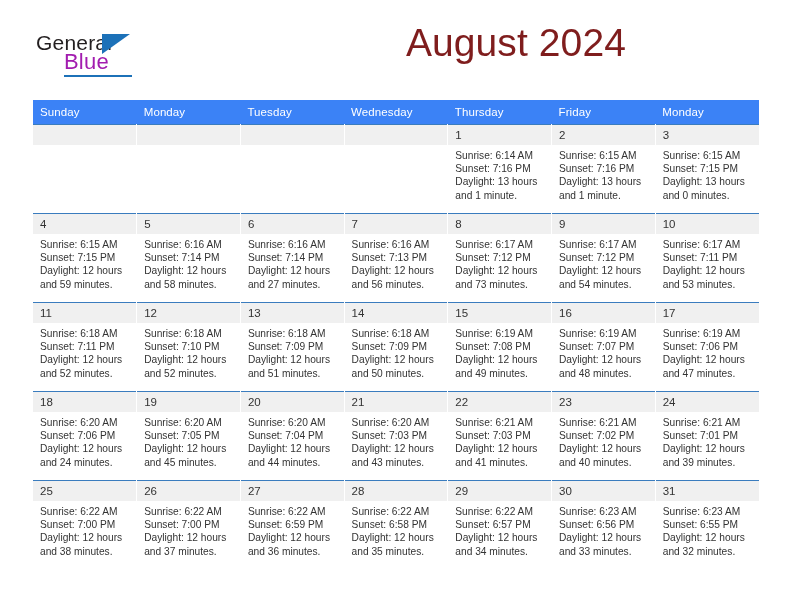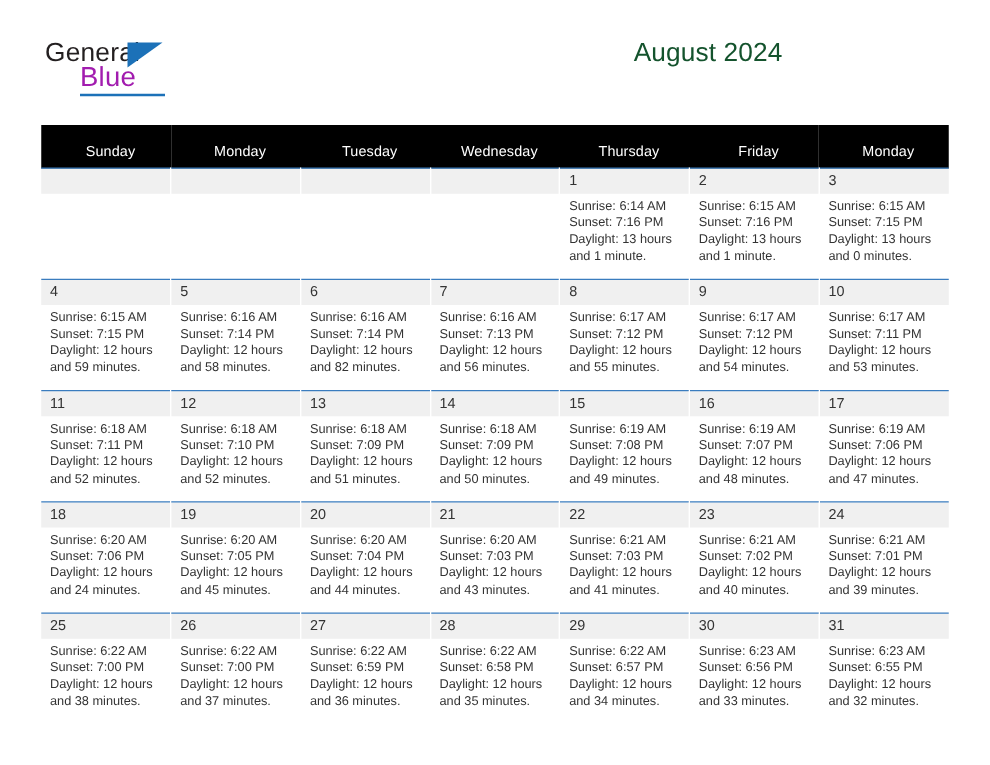--- a/index.html
+++ b/index.html
@@ -54,46 +54,46 @@
     width: 68px; height: 2px;
     background: #1c71b8;
   }
 
   .title-block {
     position: absolute;
     right: 3px; top: 26px;
     text-align: right;
   }
   .cal-title {
-    font-size: 21px;
+    font-size: 39px;
     font-weight: normal;
-    color: #14532d;
+    color: #7f1d1d;
     line-height: 34px;
     letter-spacing: .1px;
   }
   .cal-subtitle {
     font-size: 14.5px;
     color: #1a1a1a;
     line-height: 20px;
     margin-top: 5px;
   }
 
   
   .calendar {
     width: 726px;
     border-collapse: collapse;
     table-layout: fixed;
   }
   .calendar th {
-    background: #000000;
+    background: #3b82f6;
     color: #ffffff;
     font-size: 11.5px;
     font-weight: normal;
-    text-align: center;
-    padding: 16px 0 6px 7px;
+    text-align: left;
+    padding: 6px 0 6px 7px;
     height: 22px;
     letter-spacing: .1px;
   }
   .calendar td {
     vertical-align: top;
     width: 103.71px;
     height: 89px;
     padding: 0;
     border-top: 1px solid #3a7cbe;
     border-right: 1px solid #ffffff;
@@ -218,39 +218,39 @@
               <div>Daylight: 12 hours</div>
               <div>and 58 minutes.</div>
             </div>
           </td>
           <td class="">
             <span class="daynum">6</span>
             <div class="events">
               <div>Sunrise: 6:16 AM</div>
               <div>Sunset: 7:14 PM</div>
               <div>Daylight: 12 hours</div>
-              <div>and 82 minutes.</div>
+              <div>and 27 minutes.</div>
             </div>
           </td>
           <td class="">
             <span class="daynum">7</span>
             <div class="events">
               <div>Sunrise: 6:16 AM</div>
               <div>Sunset: 7:13 PM</div>
               <div>Daylight: 12 hours</div>
               <div>and 56 minutes.</div>
             </div>
           </td>
           <td class="">
             <span class="daynum">8</span>
             <div class="events">
               <div>Sunrise: 6:17 AM</div>
               <div>Sunset: 7:12 PM</div>
               <div>Daylight: 12 hours</div>
-              <div>and 55 minutes.</div>
+              <div>and 73 minutes.</div>
             </div>
           </td>
           <td class="">
             <span class="daynum">9</span>
             <div class="events">
               <div>Sunrise: 6:17 AM</div>
               <div>Sunset: 7:12 PM</div>
               <div>Daylight: 12 hours</div>
               <div>and 54 minutes.</div>
             </div>

